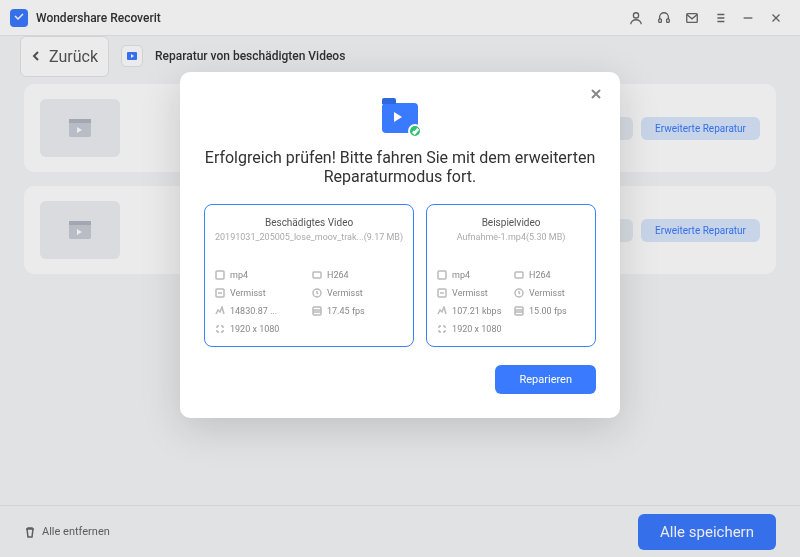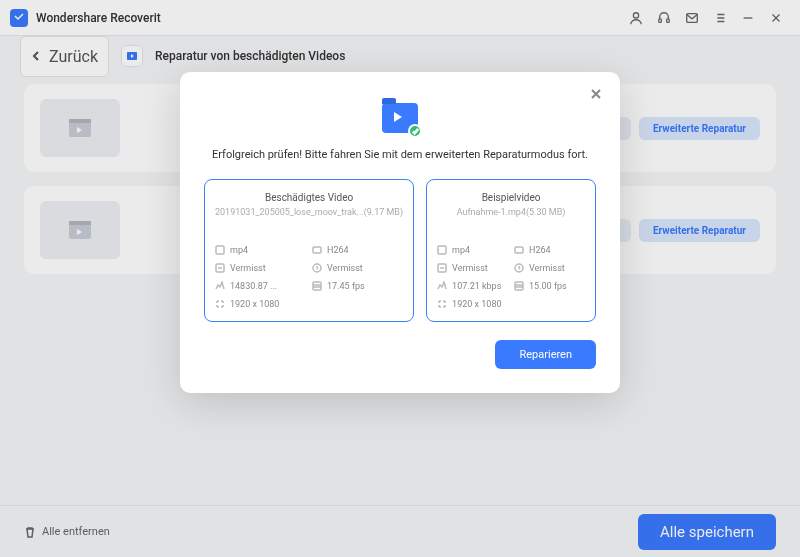--- a/index.html
+++ b/index.html
@@ -11,21 +11,21 @@
 .titlebar .spacer { flex:1; }
 .titlebar .icon-btn { width:28px; height:28px; display:flex; align-items:center; justify-content:center; color:#666; cursor:pointer; }
 .titlebar .icon-btn svg { width:14px; height:14px; stroke:#666; fill:none; stroke-width:1.5; }
 .subheader { height:40px; background:#f5f6f8; display:flex; align-items:center; padding:0 20px; gap:12px; }
 .back-btn { display:flex; align-items:center; gap:6px; background:#fff; border:1px solid #e2e4e8; border-radius:6px; padding:10px 10px; font-size:16px; color:#555; cursor:pointer; }
 .back-btn svg { width:12px; height:12px; stroke:#555; fill:none; stroke-width:2; }
 .mode-icon { width:22px; height:22px; background:#fff; border:1px solid #e2e4e8; border-radius:5px; display:flex; align-items:center; justify-content:center; }
 .mode-icon svg { width:12px; height:12px; }
 .mode-title { font-size:12px; color:#333; font-weight:500; }
 .content { padding:8px 24px; }
-.card { background:#fff; border-radius:10px; padding:16px; margin-bottom:14px; display:flex; align-items:center; gap:16px; height:88px;font-weight:bold; }
+.card { background:#fff; border-radius:10px; padding:16px; margin-bottom:14px; display:flex; align-items:center; gap:16px; height:88px; }
 .thumb { width:80px; height:58px; background:#eceef2; border-radius:6px; display:flex; align-items:center; justify-content:center; }
 .thumb svg { width:26px; height:26px; }
 .card-body { flex:1; }
 .card-actions { display:flex; gap:8px; }
 .chip { background:#e9eef7; border-radius:6px; padding:6px 10px; font-size:10px; color:#6b7a90; min-width:42px; text-align:center; }
 .chip-btn { background:#d9e6fb; border-radius:6px; padding:6px 14px; font-size:10px; color:#3a7afe; cursor:pointer; }
 .footer { position:absolute; bottom:0; left:0; right:0; height:52px; background:#f5f6f8; border-top:1px solid #e8e8ea; display:flex; align-items:center; padding:0 24px; }
 .remove-all { display:flex; align-items:center; gap:6px; font-size:11px; color:#666; cursor:pointer; }
 .remove-all svg { width:12px; height:12px; stroke:#666; fill:none; stroke-width:1.5; }
 .footer .spacer { flex:1; }
@@ -34,21 +34,21 @@
 .modal { width:440px; background:#fff; border-radius:10px; padding:20px 24px 24px; box-shadow:0 10px 40px rgba(0,0,0,0.15); position:relative; }
 .modal-close { position:absolute; top:12px; right:14px; width:20px; height:20px; cursor:pointer; display:flex; align-items:center; justify-content:center; }
 .modal-close svg { width:12px; height:12px; stroke:#888; stroke-width:2; fill:none; }
 .modal-icon { display:flex; justify-content:center; margin:8px 0 12px; }
 .modal-icon-inner { width:36px; height:36px; position:relative; }
 .modal-icon-inner .folder { width:36px; height:30px; background:#3a7afe; border-radius:4px; position:relative; top:3px; }
 .modal-icon-inner .folder::before { content:''; position:absolute; top:-5px; left:0; width:14px; height:6px; background:#2d68e0; border-radius:2px 2px 0 0; }
 .modal-icon-inner .play { position:absolute; top:12px; left:12px; width:0; height:0; border-left:8px solid #fff; border-top:5px solid transparent; border-bottom:5px solid transparent; }
 .modal-icon-inner .check { position:absolute; bottom:-2px; right:-4px; width:14px; height:14px; background:#2fbf71; border-radius:50%; border:2px solid #fff; display:flex; align-items:center; justify-content:center; }
 .modal-icon-inner .check svg { width:7px; height:7px; stroke:#fff; stroke-width:3; fill:none; }
-.modal-msg { text-align:center; font-size:11px; color:#333; margin-bottom:18px; }
+.modal-msg { text-align:center; font-size:16px; color:#333; margin-bottom:18px; }
 .compare { display:flex; gap:12px; margin-bottom:18px; }
 .panel { flex:1; border:1px solid #3b82f6; border-radius:8px; padding:12px 10px; }
 .panel-title { font-size:10px; color:#555; text-align:center; margin-bottom:4px; }
 .panel-file { font-size:9px; color:#aaa; text-align:center; margin-bottom:28px; white-space:nowrap; overflow:hidden; text-overflow:ellipsis; }
 .props { display:grid; grid-template-columns:1fr 1fr; gap:8px 6px; }
 .prop { display:flex; align-items:center; gap:5px; font-size:9px; color:#888; }
 .prop svg { width:10px; height:10px; stroke:#bbb; fill:none; stroke-width:1.5; flex-shrink:0; }
 .modal-actions { display:flex; justify-content:flex-end; }
 .repair-btn { background:#3a7afe; color:#fff; border:none; border-radius:6px; padding:8px 24px; font-size:11px; cursor:pointer; }
 </style>

